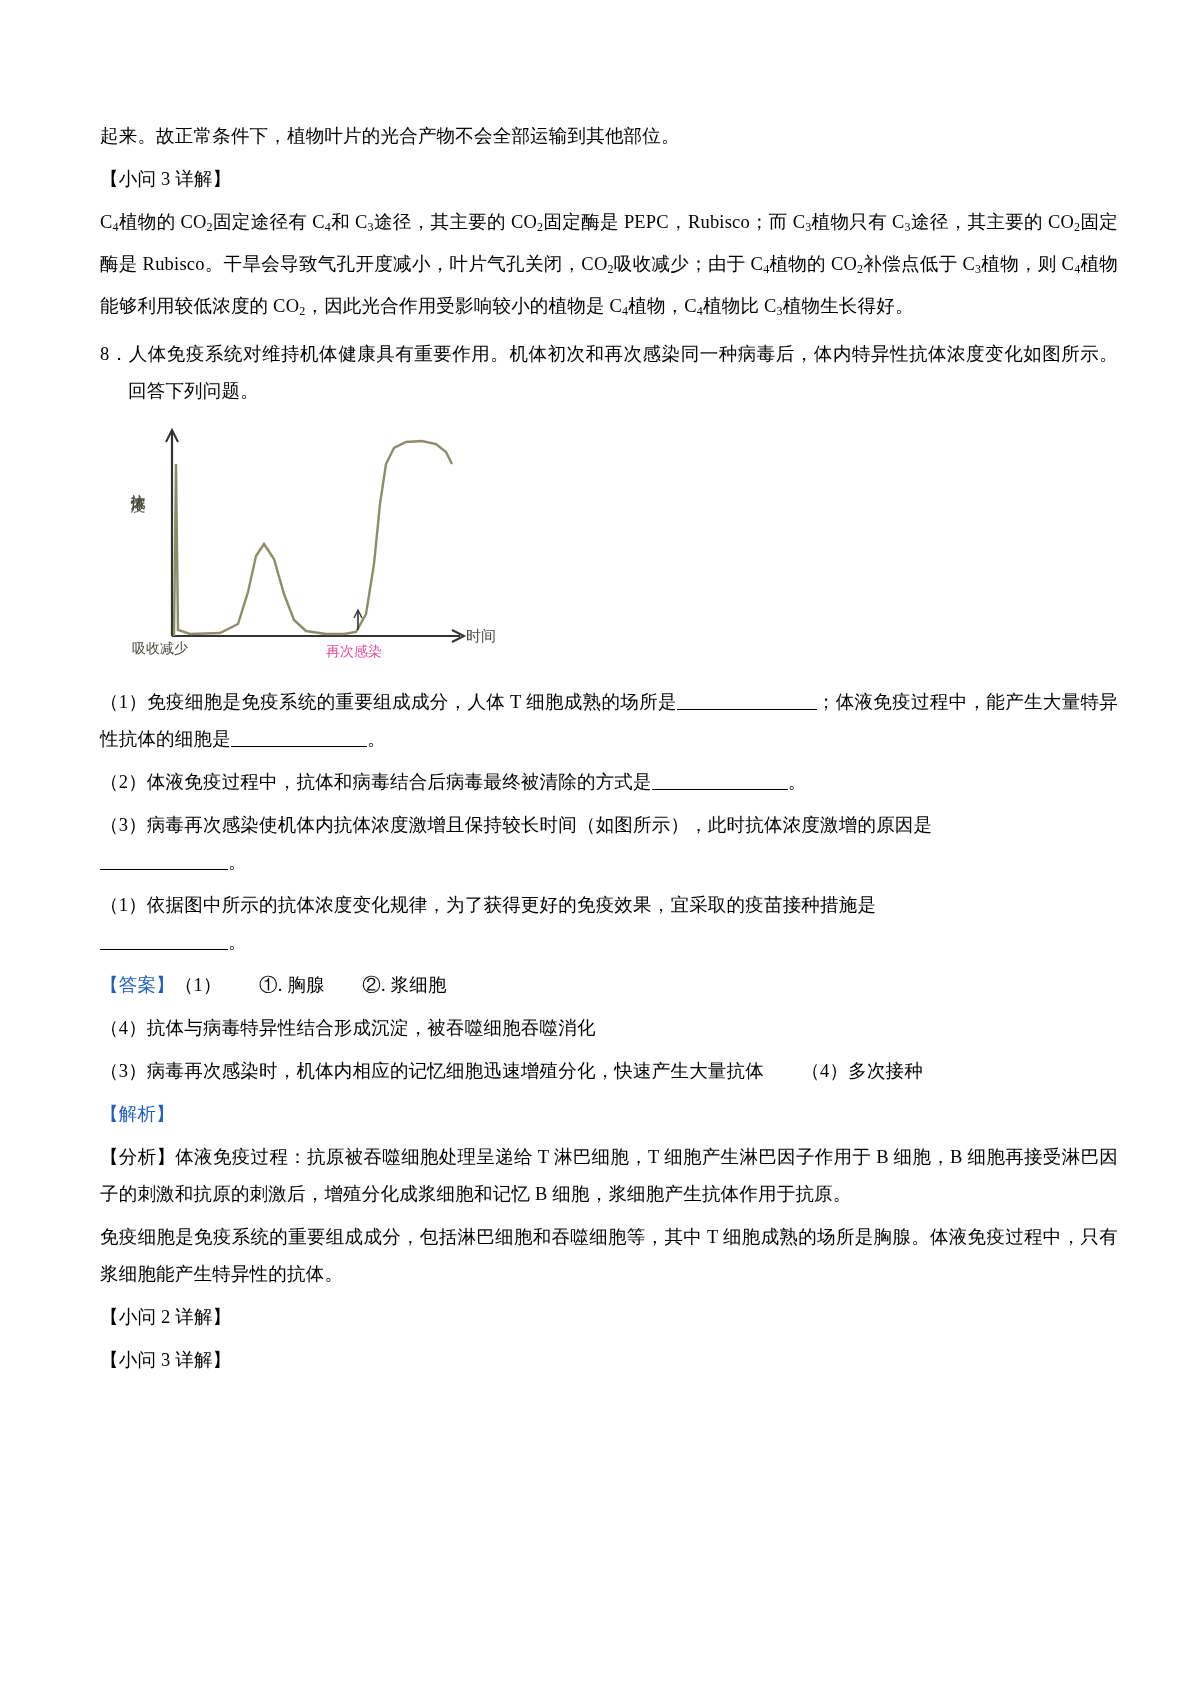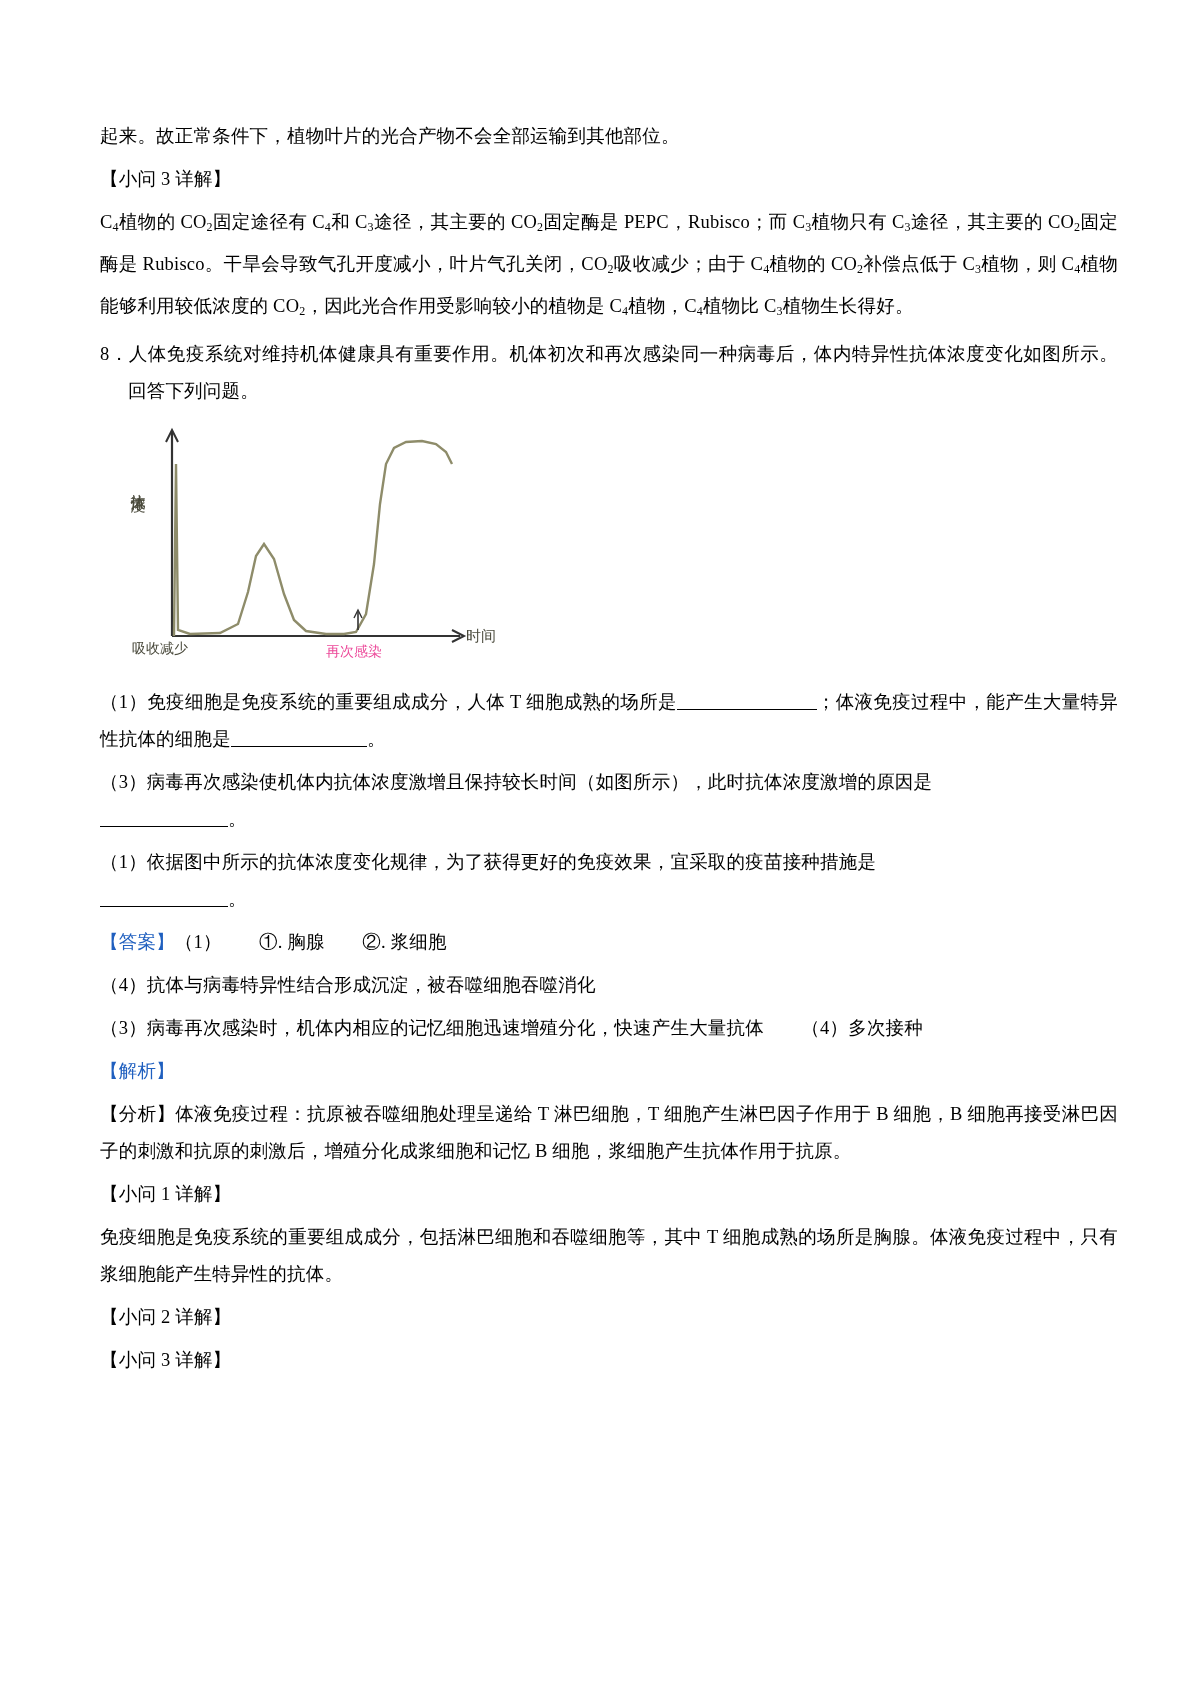--- a/index.html
+++ b/index.html
@@ -112,20 +112,23 @@
       <div style="position:absolute; left:-4px; top:58px; width:20px; font-size:15px; line-height:17px; color:#4a4a3c; writing-mode:vertical-rl; text-orientation:upright; letter-spacing:1px;">抗体浓度</div>
       <div style="position:absolute; left:336px; top:203px; font-size:15px; color:#4a4a3c;">时间</div>
       <div style="position:absolute; left:2px; top:216px; font-size:14px; color:#4a4a3c;">吸收减少</div>
       <div style="position:absolute; left:196px; top:219px; font-size:14px; color:#ec4899;">再次感染</div>
     </div>
 
     <p>
       <span>（1）免疫细胞是免疫系统的重要组成成分，人体 T 细胞成熟的场所是</span><span class="fill fill-long"></span><span>；体液免疫过程中，能产生大量特异性抗体的细胞是</span><span class="fill fill-med"></span><span>。</span>
     </p>
 
+    <p>
+      <span>（2）体液免疫过程中，抗体和病毒结合后病毒最终被清除的方式是</span><span class="fill fill-med"></span><span></span><span>。</span>
+    </p>
 
     <p>
       <span>（3）病毒再次感染使机体内抗体浓度激增且保持较长时间（如图所示），此时抗体浓度激增的原因是</span><br>
       <span class="fill fill-start"></span><span>。</span>
     </p>
 
     <p>
       <span>（1）依据图中所示的抗体浓度变化规律，为了获得更好的免疫效果，宜采取的疫苗接种措施是</span><br>
       <span class="fill fill-start"></span><span>。</span>
     </p>
@@ -135,21 +138,20 @@
     </p>
     <p>（4）抗体与病毒特异性结合形成沉淀，被吞噬细胞吞噬消化</p>
     <p>（3）病毒再次感染时，机体内相应的记忆细胞迅速增殖分化，快速产生大量抗体　　（4）多次接种</p>
 
     <p class="tagline blue">【解析】</p>
 
     <p>
       <span>【分析】</span><span>体液免疫过程：抗原被吞噬细胞处理呈递给 T 淋巴细胞，T 细胞产生淋巴因子作用于 B 细胞，B 细胞再接受淋巴因子的刺激和抗原的刺激后，增殖分化成浆细胞和记忆 B 细胞，浆细胞产生抗体作用于抗原。</span>
     </p>
 
-    <p class="tagline">【小问 1 详解】</p>
     <p>免疫细胞是免疫系统的重要组成成分，包括淋巴细胞和吞噬细胞等，其中 T 细胞成熟的场所是胸腺。体液免疫过程中，只有浆细胞能产生特异性的抗体。</p>
 
     <p class="tagline">【小问 2 详解】</p>
 
     <p class="tagline">【小问 3 详解】</p>
 
   </div>
 </div>
 
 </body></html>

